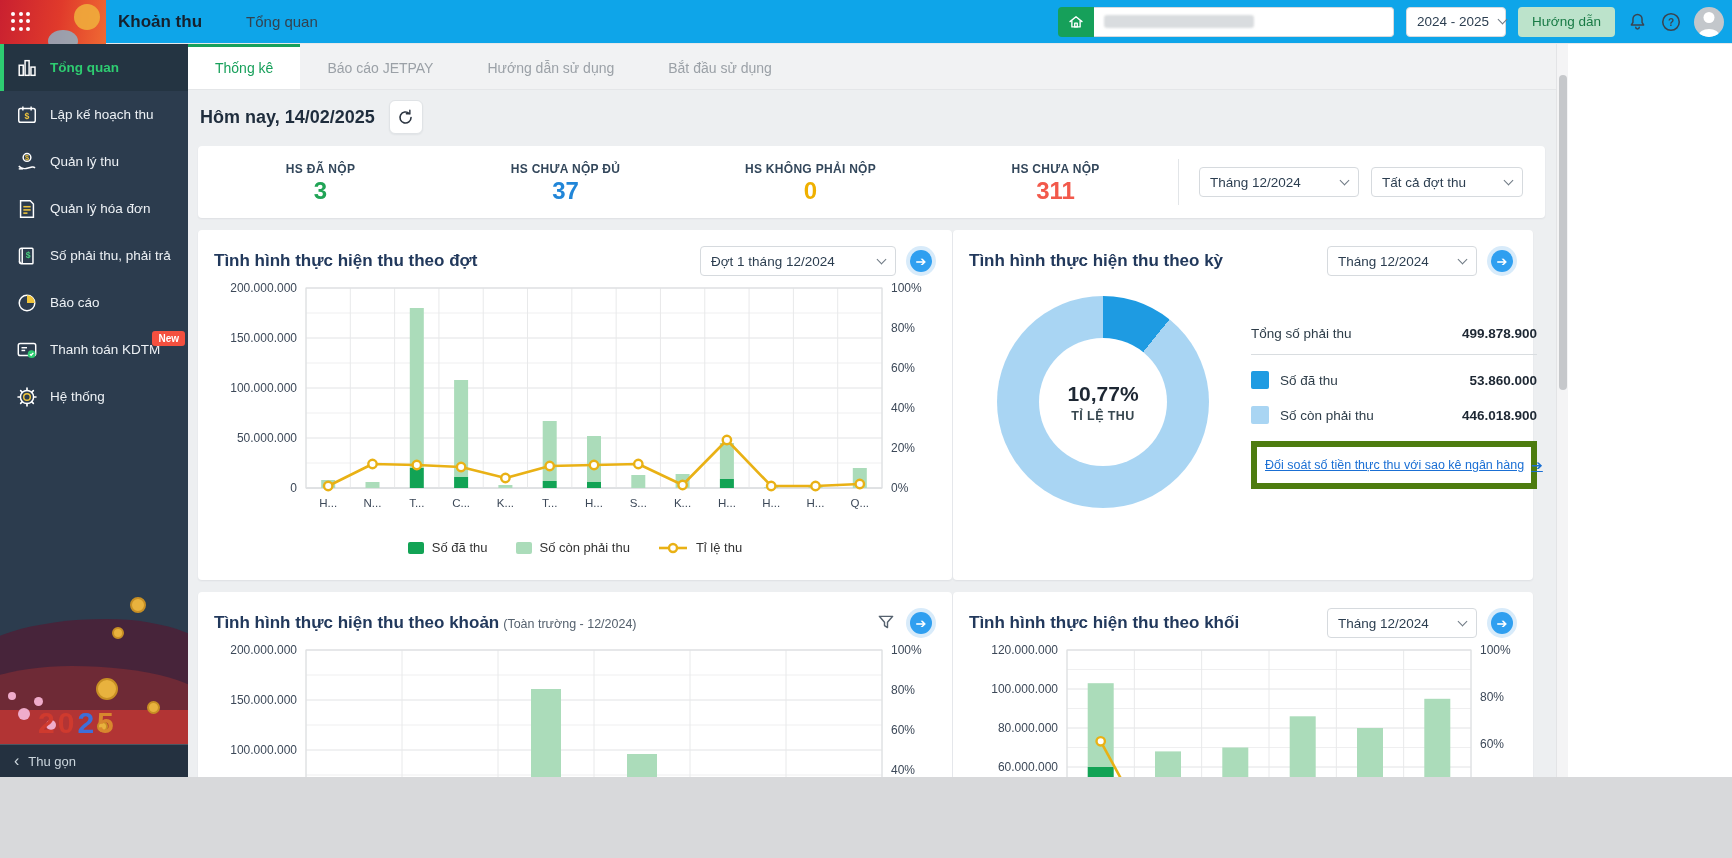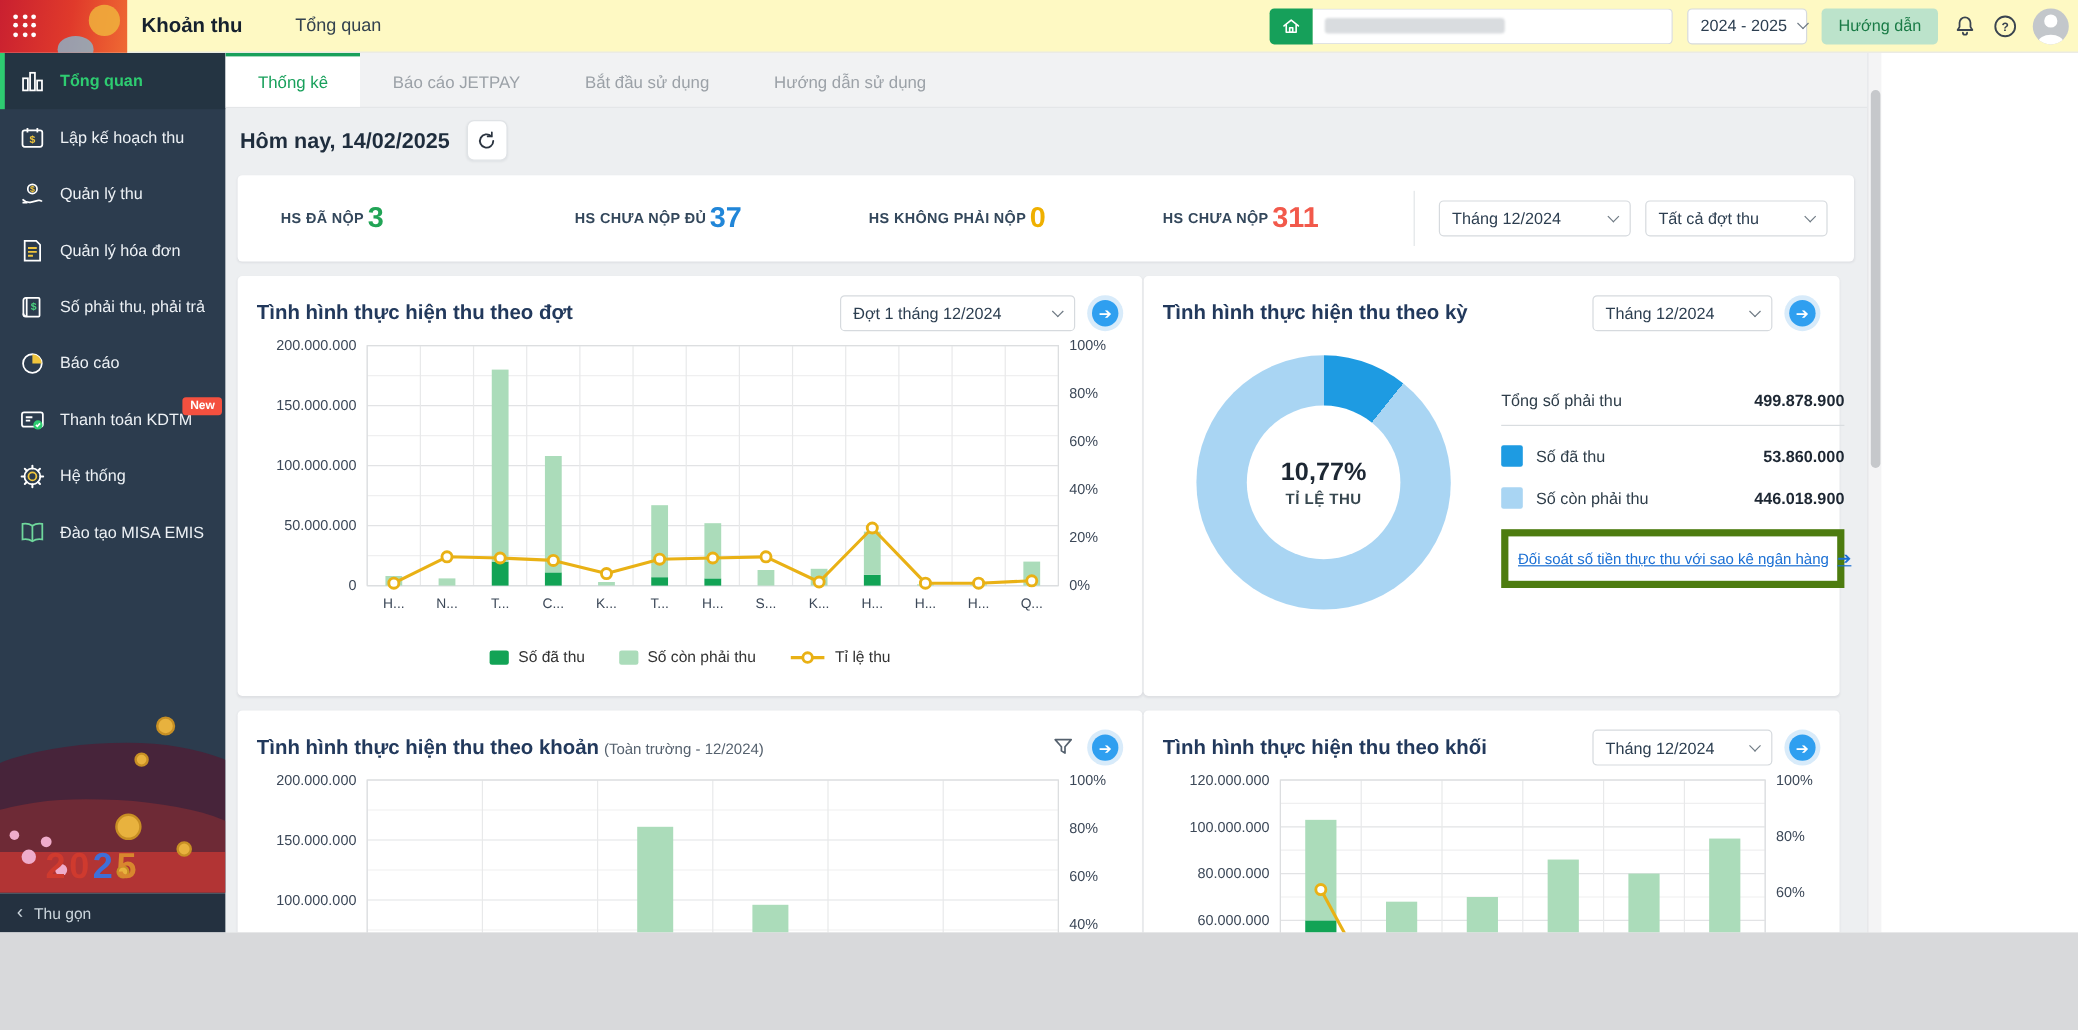--- a/index.html
+++ b/index.html
@@ -3,21 +3,21 @@
 <meta charset="utf-8">
 <style>
   * { box-sizing: border-box; }
   html,body { margin:0; padding:0; }
   body {
     width:1732px; height:858px; overflow:hidden; position:relative;
     font-family:"Liberation Sans","DejaVu Sans",sans-serif;
     background:#ffffff; color:#2c3e50;
   }
   
-  .topbar { position:absolute; top:0; left:0; width:1732px; height:44px; background:#fef9c3;
+  .topbar { position:absolute; top:0; left:0; width:1732px; height:44px; background:#0ea5e9;
             border-bottom:1px solid #e6e8ea; display:flex; align-items:center; z-index:6; }
   .tet-banner { width:106px; height:44px; flex:0 0 auto; position:relative; overflow:hidden;
                 background:linear-gradient(100deg,#c92030 0%,#e03a2b 55%,#ef6a33 100%); }
   .tet-banner::before { content:""; position:absolute; right:6px; top:4px; width:26px; height:26px;
                 border-radius:50%; background:#f0b23c; opacity:.85; }
   .tet-banner::after { content:""; position:absolute; right:28px; bottom:-8px; width:30px; height:22px;
                 border-radius:50%; background:#7ec8e3; opacity:.7; }
   .grid-icon { position:absolute; left:11px; top:12px; width:20px; height:20px; display:grid;
                grid-template-columns:repeat(3,1fr); gap:2.5px; z-index:2; }
   .grid-icon i { width:4px; height:4px; background:#fff; border-radius:50%; }
@@ -78,21 +78,21 @@
   
   .content { position:absolute; left:188px; top:90px; width:1368px; height:687px; background:#edeff1;
              overflow:hidden; padding:6px 11px 0 10px; }
   .daterow { display:flex; align-items:center; gap:14px; margin:4px 0 12px 2px; height:34px; }
   .date-label { font-size:18px; font-weight:bold; color:#1f2d3d; }
   .refresh-btn { width:34px; height:34px; background:#fff; border:1px solid #e0e3e6; border-radius:6px;
                  display:flex; align-items:center; justify-content:center; cursor:pointer;
                  box-shadow:0 1px 2px rgba(25,35,50,.06); }
   .stats-card { background:#fff; border-radius:4px; height:72px; display:flex; align-items:center;
                 box-shadow:0 1px 2px rgba(25,35,50,.07); }
-  .stat { flex:1; display:flex; flex-direction:row; align-items:center; gap:3px;margin-left:36px; }
+  .stat { flex:1; display:flex; flex-direction:column; align-items:center; gap:3px; }
   .stat .lbl { font-size:12px; font-weight:bold; color:#33475b; letter-spacing:.3px; }
   .stat .val { font-size:24px; font-weight:bold; line-height:1; }
   .stats-divider { width:1px; height:46px; background:#e2e5e8; }
   .stats-filters { display:flex; gap:12px; padding:0 22px 0 20px; }
   .month-select { width:160px; } .batch-select { width:152px; } .card-select { width:196px; }
   .cards-row { display:flex; gap:1px; margin-top:12px; }
   .card { background:#fff; border-radius:4px; box-shadow:0 1px 2px rgba(25,35,50,.07);
           padding:14px 16px; position:relative; }
   .w-left { width:754px; } .w-right { width:580px; }
   .row1 .card { height:350px; } .row2 .card { height:420px; }
@@ -282,31 +282,20 @@
               <circle cx="12" cy="12" r="3.6" stroke="#f0c53c" stroke-width="1.6"></circle>
               <circle cx="12" cy="12" r="7.2" stroke="#fff" stroke-width="1.6"></circle>
               <g stroke="#fff" stroke-width="1.8">
                 <path d="M12 2.2 v2.6 M12 19.2 v2.6 M2.2 12 h2.6 M19.2 12 h2.6 M5.1 5.1 l1.8 1.8 M17.1 17.1 l1.8 1.8 M18.9 5.1 l-1.8 1.8 M6.9 17.1 l-1.8 1.8"></path>
               </g>
             </g>
           </svg>
         </span>
         <span>Hệ thống</span>
       </div>
-      <div class="side-item">
-        <span style="display:flex">
-          <svg width="22" height="22" viewBox="0 0 24 24">
-            <g fill="none" stroke="#6fd79c" stroke-width="1.6">
-              <path d="M12 5.5 q-4 -2.6 -9 -1.6 v14.2 q5 -1 9 1.6 q4 -2.6 9 -1.6 V3.9 q-5 -1 -9 1.6 Z"></path>
-              <line x1="12" y1="5.5" x2="12" y2="19.7"></line>
-            </g>
-          </svg>
-        </span>
-        <span>Đào tạo MISA EMIS</span>
-      </div>
     </nav>
   <div class="tet-art">
     <div class="wave1"></div>
       <div class="wave2"></div>
       <div class="wave3"></div>
     <span class="coin" style="width:16px;height:16px;right:42px;top:48px;"></span>
     <span class="coin" style="width:12px;height:12px;right:64px;top:78px;"></span>
     <span class="coin" style="width:22px;height:22px;left:96px;bottom:44px;"></span>
     <span class="coin" style="width:13px;height:13px;right:28px;bottom:30px;"></span>
     <span class="coin" style="width:11px;height:11px;right:80px;bottom:12px;"></span>
@@ -318,22 +307,22 @@
   </div>
   <div class="collapse-row">
     <span class="collapse-chev">‹</span>
     <span>Thu gọn</span>
   </div>
 </aside>
 
 <div class="tabbar" id="tabbar">
     <div class="tab active">Thống kê</div>
     <div class="tab">Báo cáo JETPAY</div>
+    <div class="tab">Hướng dẫn sử dụng</div>
     <div class="tab">Bắt đầu sử dụng</div>
-    <div class="tab">Hướng dẫn sử dụng</div>
   </div>
 
 <main class="content">
 
   <div class="daterow">
     <span class="date-label">Hôm nay, 14/02/2025</span>
     <button class="refresh-btn">
       <svg width="19" height="19" viewBox="0 0 24 24" fill="none" stroke="#2b3440" stroke-width="2" stroke-linecap="round">
           <path d="M19 12 a7 7 0 1 1 -2.2-5.1"></path>
           <path d="M17.5 2.8 v4.4 h-4.4" stroke-width="1.8"></path>

